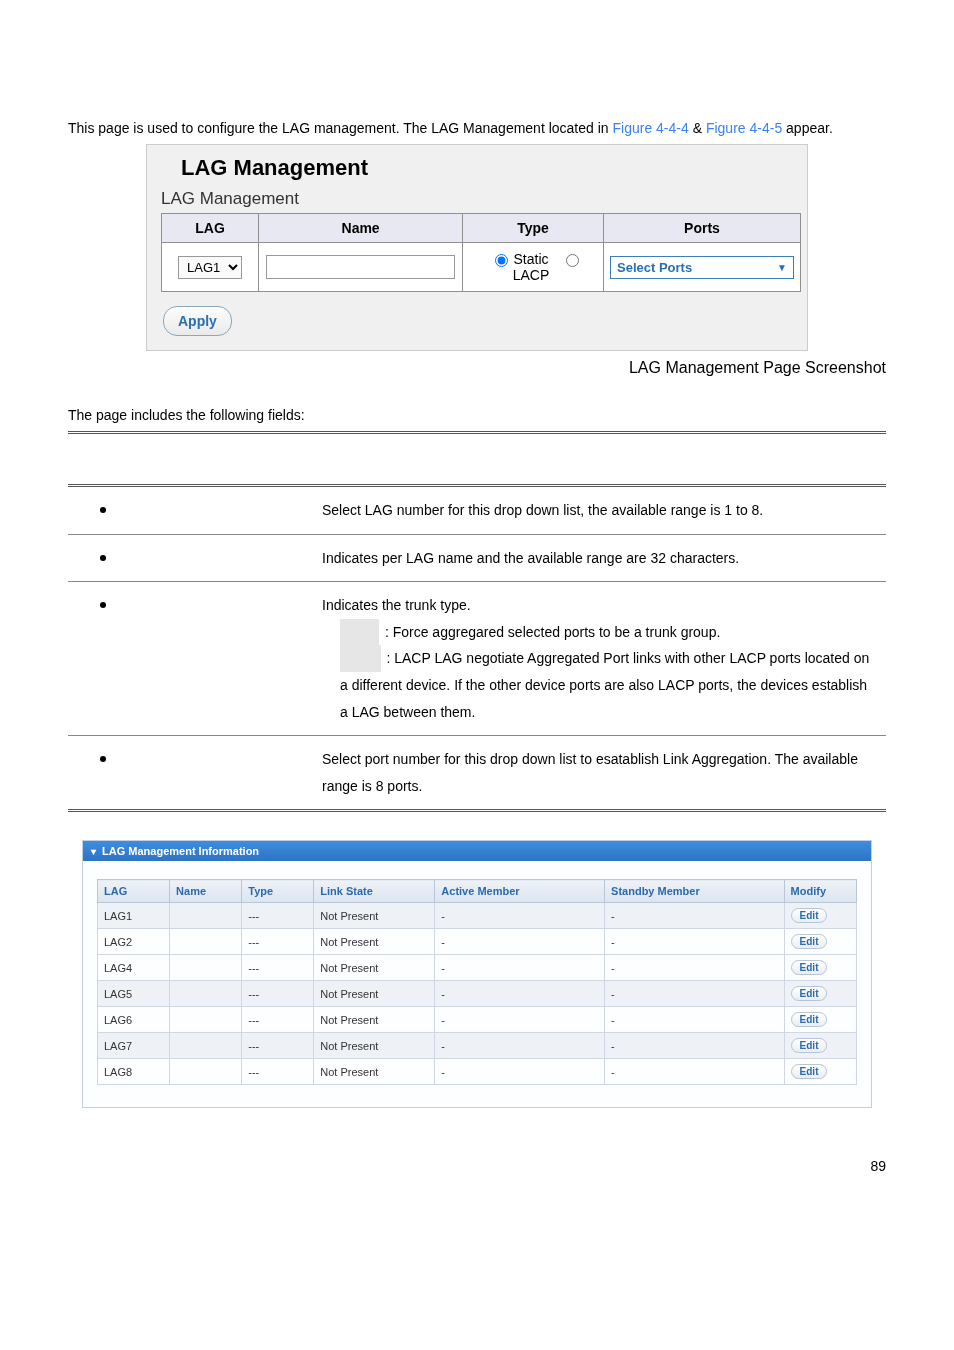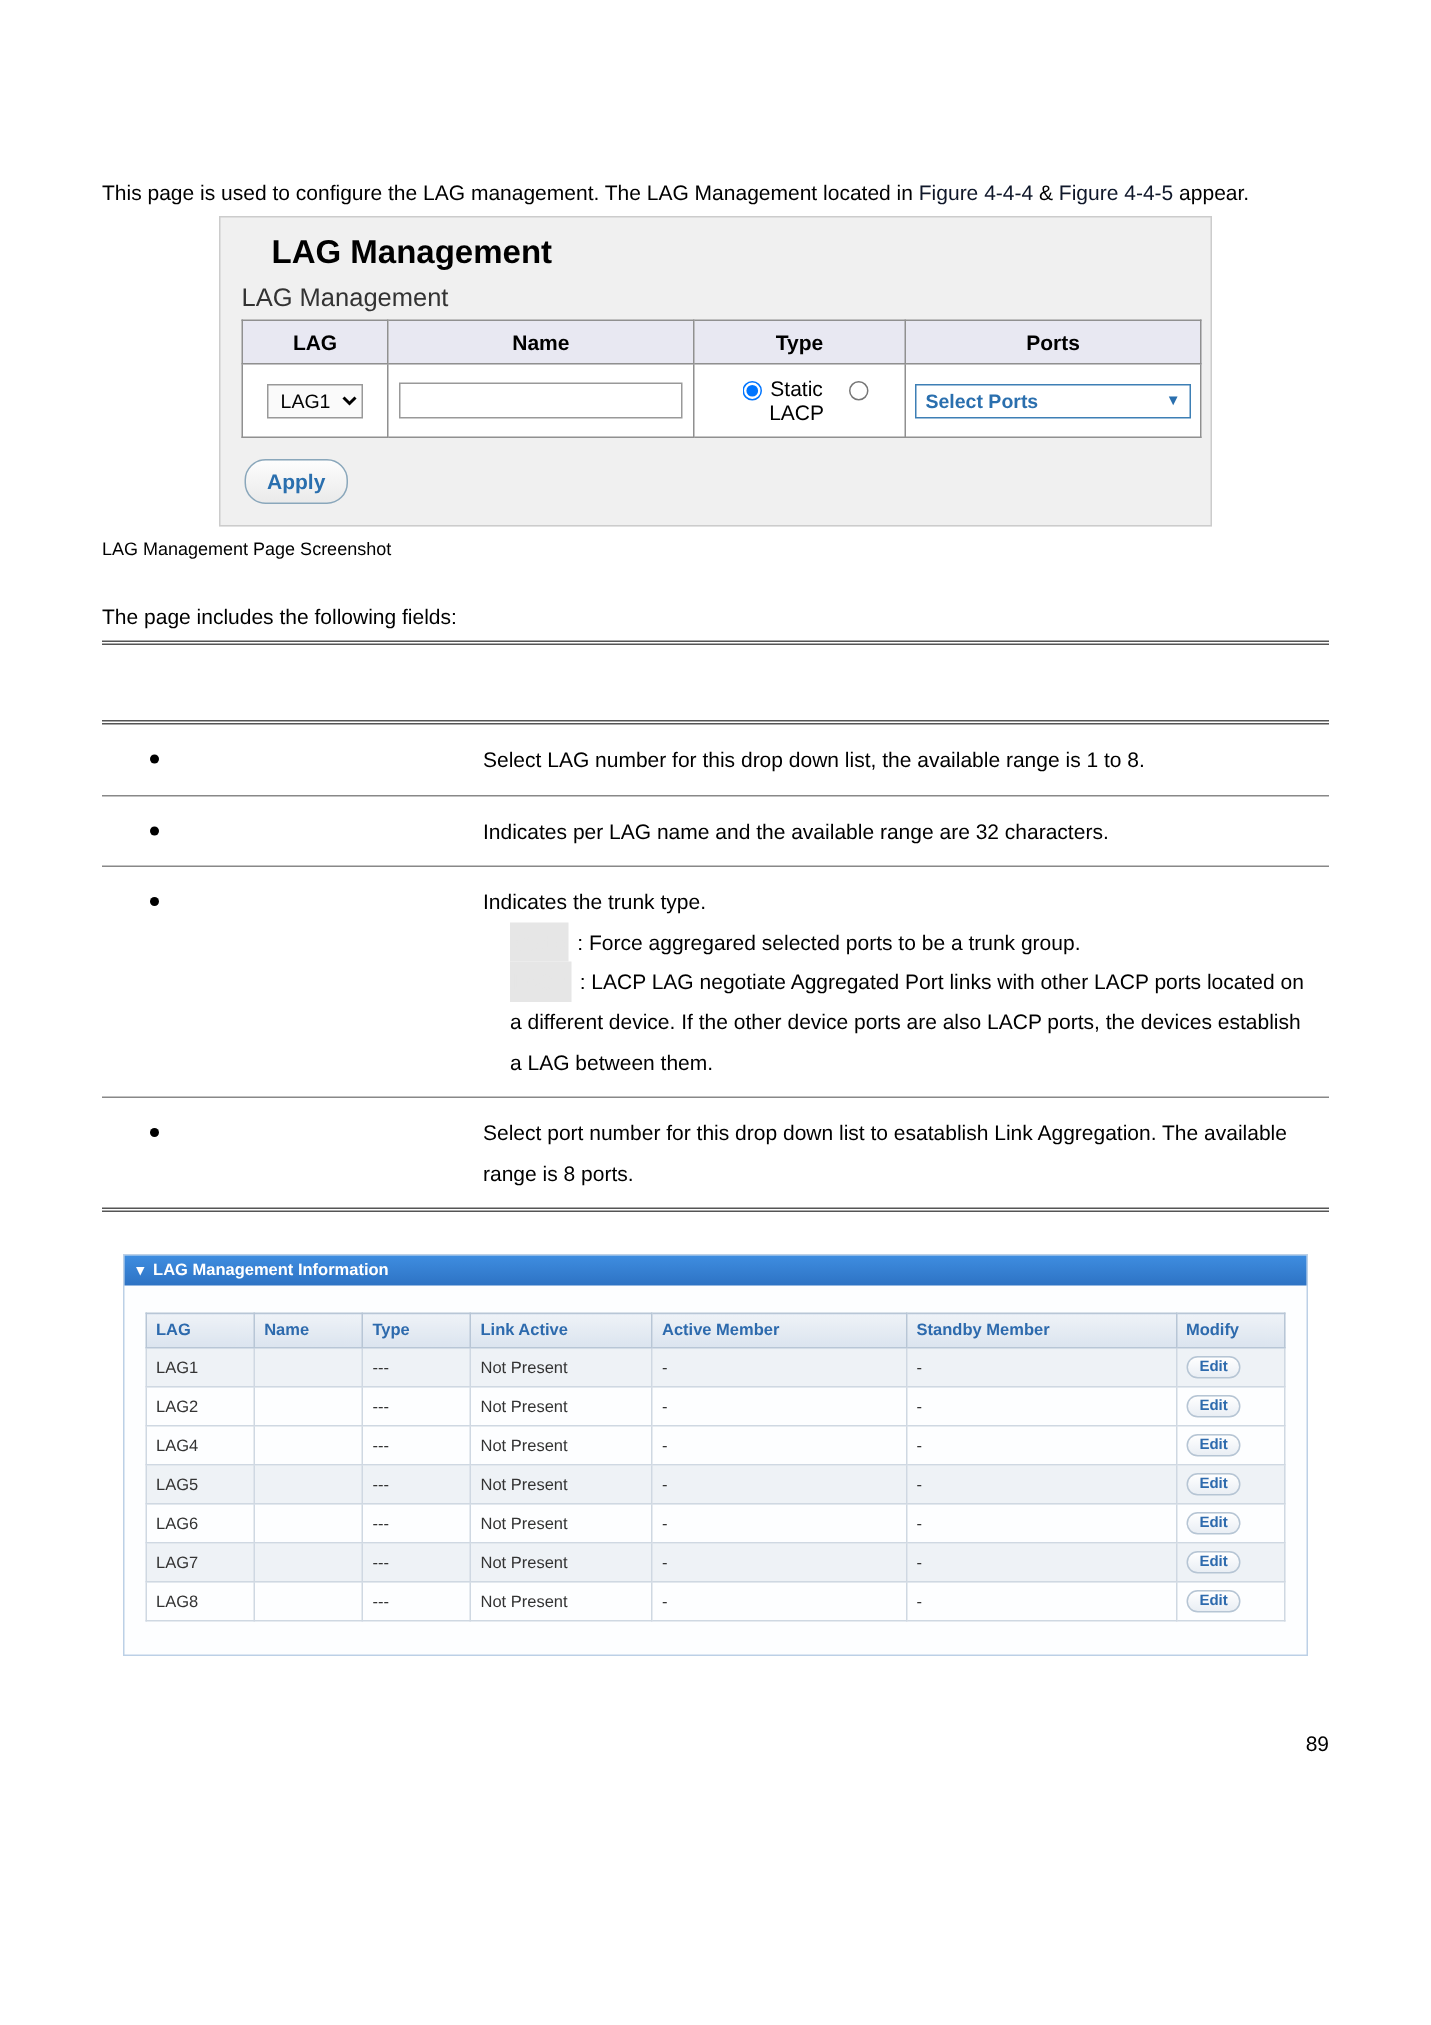--- a/index.html
+++ b/index.html
@@ -1,32 +1,32 @@
 <!DOCTYPE html>
 <html><head>
 <meta charset="utf-8">
 <style>
   html,body{margin:0;padding:0;font-family:Arial,Helvetica,sans-serif;font-size:14px;color:#000;background:#fff}
   .page{width:954px;margin:0 auto;padding:60px 68px 40px 68px;box-sizing:border-box}
   .intro{margin:60px 0 8px 0}
-  .link{color:#0f172a}
+  .link{color:#3b82f6}
   
   .shot1{width:660px;margin:0 auto;background:#f0f0f0;border:1px solid #ccc}
   .shot1-inner{padding:6px 10px 14px 10px}
   .shot1 h1{font-family:Arial,Helvetica,sans-serif;font-size:22px;font-weight:900;margin:4px 0 8px 24px}
   .sub{font-size:17px;color:#333;margin:0 0 4px 4px}
   .formtbl{width:640px;border-collapse:collapse;margin-left:4px}
   .formtbl th{background:#e8e8f2;border:1px solid #909090;padding:6px 4px;font-weight:700;font-size:14px;text-align:center}
   .formtbl td{background:#fff;border:1px solid #909090;padding:8px 6px;text-align:center;font-size:14px}
   .formtbl td .sel{font-family:inherit;font-size:13px;border:1px solid #999;padding:2px 4px;background:#fafafa}
   .radio-lbl{font-size:14px;margin:0 4px}
   .selports{display:inline-flex;align-items:center;justify-content:space-between;width:170px;border:1px solid #3d7fb5;color:#2a6fae;font-weight:700;padding:3px 6px;font-size:13px;background:#fff}
   .selports .tri{color:#2a6fae;font-size:10px}
   .applybtn{display:inline-block;margin:14px 0 0 6px;border:1px solid #8aa7bb;border-radius:14px;padding:6px 14px;font-weight:700;color:#2a6fae;background:linear-gradient(#fdfdfd,#eaeaea);font-size:14px}
-  .caption{text-align:left;font-size:12px;margin:8px 0 30px 0}
+  .caption{text-align:right;font-size:16px;margin:8px 0 30px 0}
   .para{margin:26px 0 8px 0}
   
   .desc{width:100%;border-collapse:collapse;margin-top:6px}
   .desc thead td{border-top:3px double #555;border-bottom:1px solid #888;height:30px}
   .desc td{vertical-align:top;padding:10px 8px;border-bottom:1px solid #888;font-size:14px;line-height:1.9}
   .desc tr:first-child td{border-top:3px double #555}
   .desc tbody tr:last-child td{border-bottom:3px double #555}
   .desc td.obj{width:230px}
   .bullet{display:inline-block;width:6px;height:6px;background:#000;border-radius:50%;margin:0 12px 2px 24px;vertical-align:middle}
   .optbox{display:inline-block;background:#e6e6e6;color:#e6e6e6;padding:0 2px;margin-right:2px}
@@ -146,21 +146,21 @@
         <span class="chev">▾</span>
         <span>LAG Management Information</span>
       </div>
       <div class="shot2-body">
         <table class="info">
           <thead>
             <tr>
               <th style="width:60px">LAG</th>
               <th style="width:60px">Name</th>
               <th style="width:60px">Type</th>
-              <th style="width:110px">Link Active</th>
+              <th style="width:110px">Link State</th>
               <th style="width:160px">Active Member</th>
               <th style="width:170px">Standby Member</th>
               <th style="width:60px">Modify</th>
             </tr>
           </thead>
           <tbody id="info-body">
               <tr class="alt">
                 <td>LAG1</td>
                 <td></td>
                 <td>---</td>

